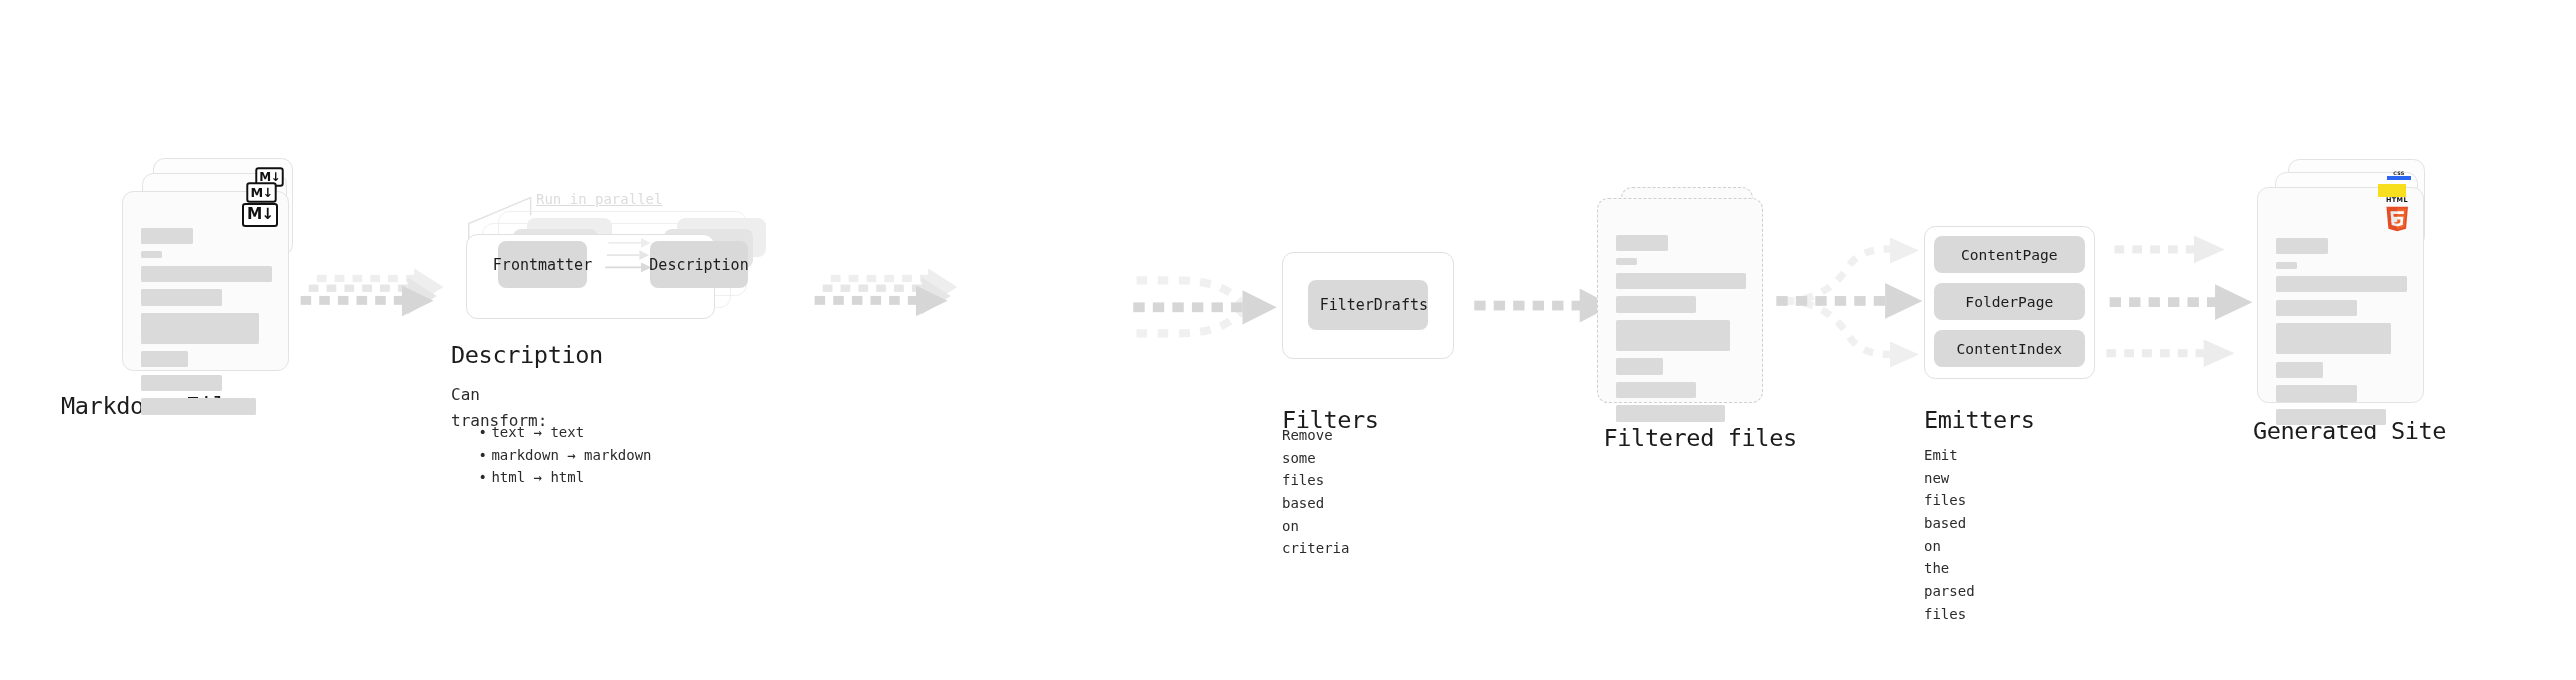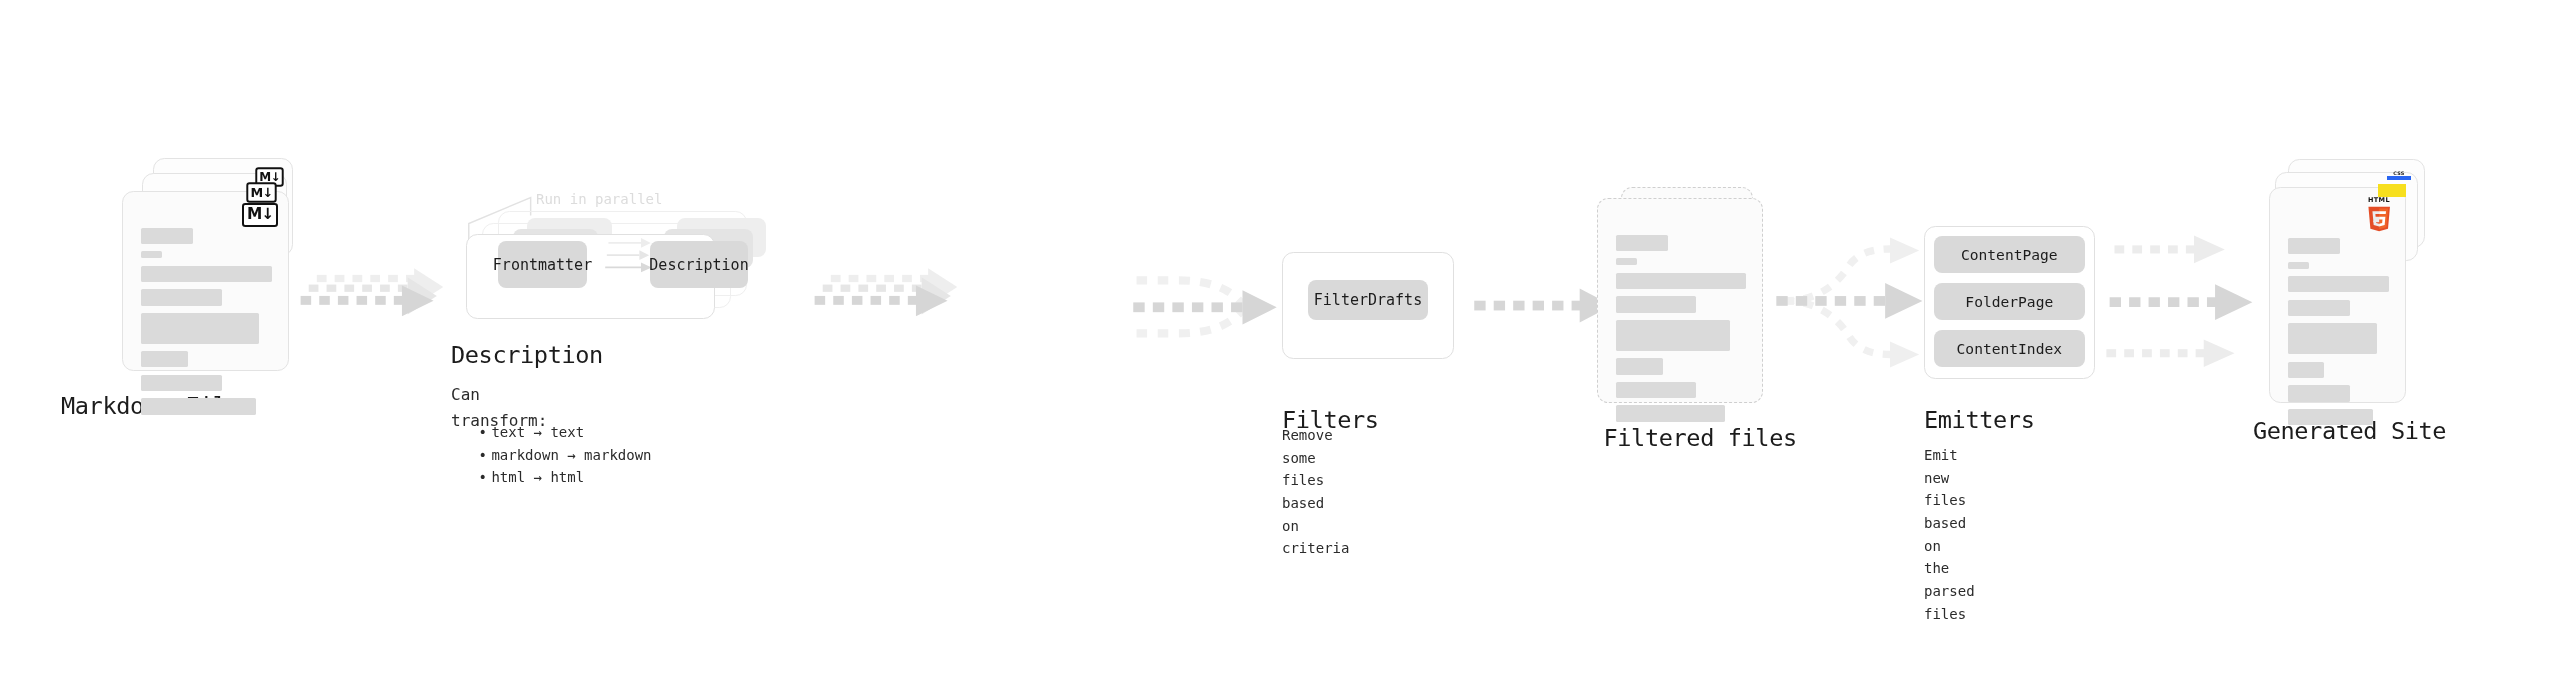--- a/index.html
+++ b/index.html
@@ -221,21 +221,21 @@
         <rect x="117" y="34" width="13" height="11"></rect>
       <polygon points="127,21 166,40 127,59"></polygon>
     </g>
   </svg>
 
   <div class="stage" style="left:451px; top:195px;">
 
     <svg class="overlay" width="98" height="57" style="left:16.3px; top:-4.1px;" viewBox="0 0 120 70">
       <path d="M2 62 L2 40 L78 8 L78 30" stroke="#e2e2e2" stroke-width="1.8" fill="none"></path>
     </svg>
-    <div class="run-parallel" style="left:85px; top:-4.1px;">Run in parallel</div>
+    <div class="run-parallel" style="left:85px; top:-4.1px;text-decoration:underline;">Run in parallel</div>
 
     <div class="group-box ghost" style="left:47px; top:16.3px; width:249px; height:85px;"></div>
     <div class="group-box ghost" style="left:31px; top:28px; width:249px; height:85px;"></div>
     <div class="group-box solid" style="left:14.6px; top:39px; width:249px; height:85px; z-index:4;"></div>
 
     <div class="pill ghost-b" style="left:76px; top:23px; width:85px; height:39px; z-index:2;"></div>
     <div class="pill ghost-b" style="left:226px; top:23px; width:89px; height:39px; z-index:2;"></div>
     <div class="pill ghost-a" style="left:62px; top:34px; width:85px; height:39px; z-index:3;"></div>
     <div class="pill ghost-a" style="left:213px; top:34px; width:89px; height:39px; z-index:3;"></div>
 
@@ -312,21 +312,21 @@
       <rect x="52" y="52" width="14" height="12"></rect>
         <rect x="76" y="52" width="14" height="12"></rect>
       <rect x="100" y="52" width="14" height="12"></rect>
         <rect x="124" y="52" width="14" height="12"></rect>
       <polygon points="138,37 180,58 138,79"></polygon>
     </g>
   </svg>
 
   <div class="stage" style="left:1282px; top:252px;">
     <div class="group-box solid" style="left:0px; top:0px; width:172px; height:107px;"></div>
-    <div class="pill" style="left:26px; top:28px; width:120px; height:40px; z-index:4;">
+    <div class="pill" style="left:26px; top:28px; width:120px; height:50px; z-index:4;justify-content:flex-end;">
       <span>FilterDrafts</span>
     </div>
     <div class="stage-title" style="position:absolute; left:0px; top:134px;margin-top:20px;">Filters</div>
     <div class="stage-desc" style="position:absolute; left:0px; top:172px;">Remove some files based
 on criteria</div>
   </div>
 
   <svg class="overlay" width="146" height="57" style="left:1471px; top:286px;" viewBox="0 0 180 70">
     <g fill="#d6d6d6">
       <rect x="4" y="18" width="14" height="12"></rect>
@@ -432,21 +432,21 @@
         <div class="css-badge">
           <span class="c3-label">CSS</span>
           <span class="c3-bar"></span>
         </div>
       </div>
 
       <div class="file-card ghost2" style="left:18px; top:13px; width:143px; height:89px;">
         <div class="js-badge"></div>
       </div>
 
-      <div class="file-card front" style="left:12px; top:28px; width:137px; height:216px;">
+      <div class="file-card front" style="left:0px; top:28px; width:167px; height:216px;">
         <div class="html5-badge">
           <span class="h5-label">HTML</span>
           <svg width="24.4" height="28" viewBox="0 0 512 512">
             <polygon fill="#e44d26" points="71,460 30,0 482,0 441,460 255,512"></polygon>
             <polygon fill="#f16529" points="256,472 407,430 442,37 256,37"></polygon>
             <polygon fill="#ebebeb" points="256,208 181,208 176,150 256,150 256,94 255,94 114,94 116,115 135,324 256,324"></polygon>
             <polygon fill="#ebebeb" points="256,355 255,355 192,338 188,293 160,293 132,293 140,382 255,414 256,414"></polygon>
             <polygon fill="#fff" points="255,208 255,264 325,264 318,338 255,355 255,413 371,381 372,366 385,219 387,208 371,208"></polygon>
             <polygon fill="#fff" points="255,94 255,129 255,150 255,150 392,150 392,150 393,150 394,138 397,115 399,94"></polygon>
           </svg>

